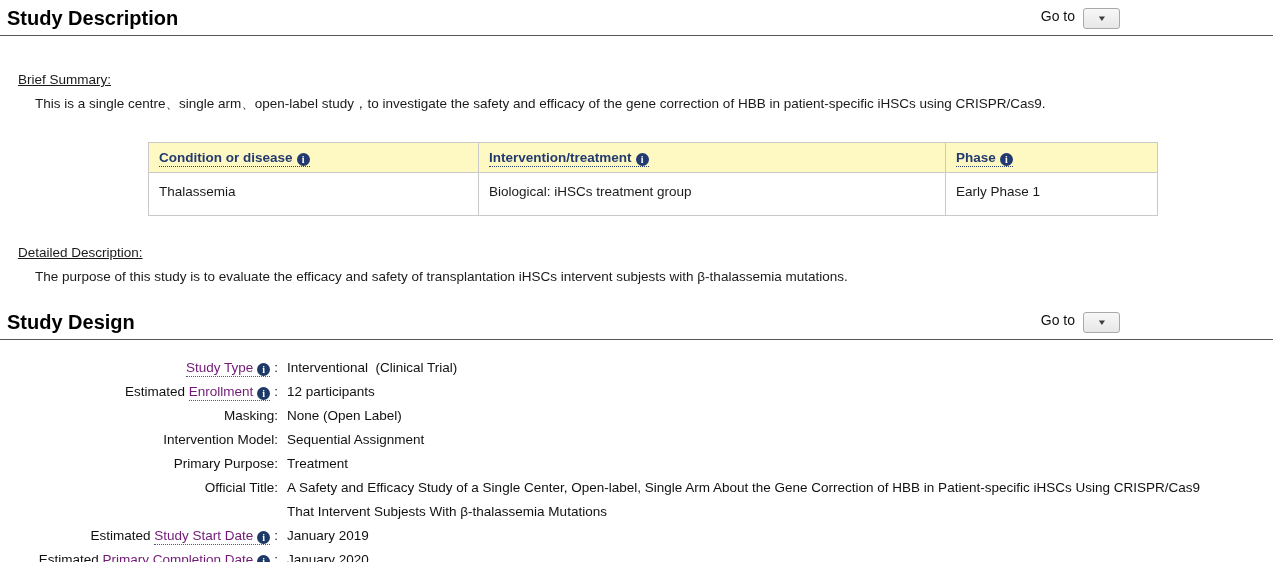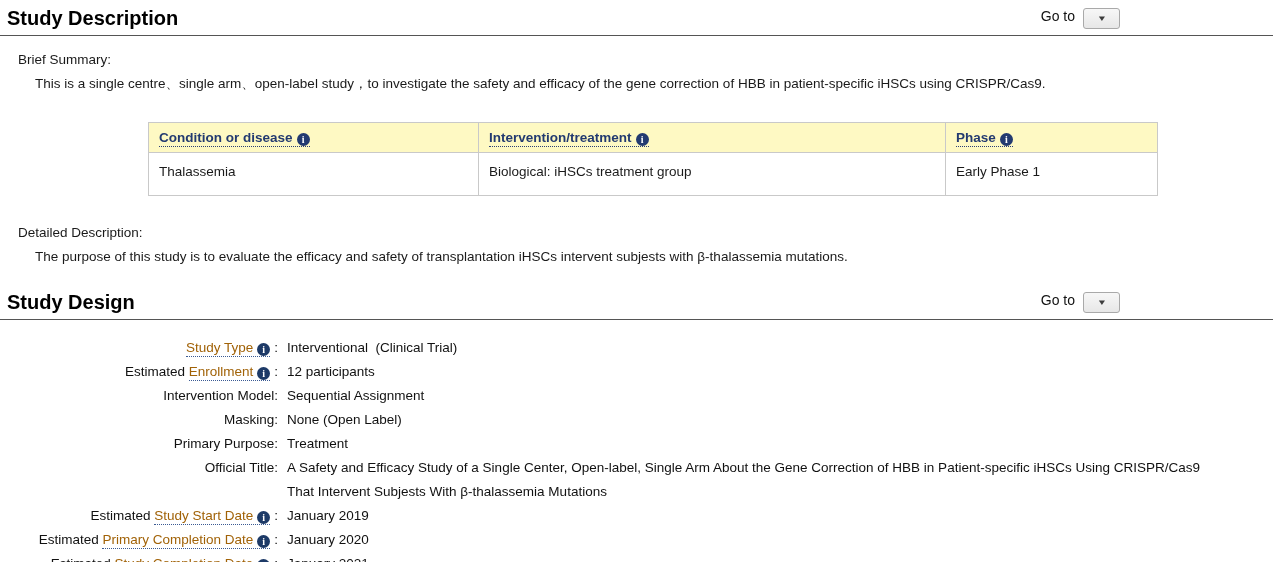--- a/index.html
+++ b/index.html
@@ -19,38 +19,38 @@
   .goto { display:flex; align-items:flex-start; margin-right:153px; font-size:14px; color:#111; }
   .goto-label { margin-right:8px; }
   .goto-select {
     width:37px; height:21px; border:1px solid #a9a9a9; border-radius:3px;
     background:linear-gradient(#f7f7f7,#e7e7e7);
     display:flex; align-items:center; justify-content:center; cursor:default;
   }
   .goto-arrow { font-size:8px; color:#3c3c3c; line-height:1; transform:scaleX(1.3); }
 
   
-  .sub-label { margin:16px 0 0 18px; }
+  .sub-label { margin:36px 0 0 18px;text-decoration:underline; }
   .sub-text  { margin:8px 20px 0 35px; line-height:1.35; }
 
   
   .cond-table {
     border-collapse:collapse; margin:29px 0 0 148px; width:1009px;
     table-layout:fixed; font-size:13.5px;
   }
   .cond-table th, .cond-table td {
     border:1px solid #c9c9c9; text-align:left; vertical-align:top;
   }
   .cond-table th { background:#fef9c3; padding:7px 10px 6px 10px; font-weight:bold; }
   .cond-table td { background:#fff; padding:11px 10px 16px 10px; }
   .col-condition { width:330px; } .col-intervention { width:467px; } .col-phase { width:212px; }
 
   
   .tt { border-bottom:1px dotted #3a5a93; padding-bottom:1px; white-space:nowrap; cursor:pointer; }
-  .tt a { color:#a16207; text-decoration:none; }
+  .tt a { color:#701a75; text-decoration:none; }
   .th-tt { border-bottom-color:#2b3f77; }
   .th-tt a { color:#233a70; }
 
   .info-icon {
     display:inline-block; width:13px; height:13px; border-radius:50%;
     background:#1d3a67; margin-left:4px; vertical-align:-1px;
     text-align:center; cursor:pointer;
   }
   .info-glyph {
     color:#fff; font-family:"Liberation Serif", serif; font-weight:bold;
@@ -130,27 +130,27 @@
     <div class="dl"><span class="tt"><a href="#">Study Type</a><span class="info-icon"><span class="info-glyph">i</span></span></span><span class="colon">:</span></div>
     <div class="dv">Interventional  (Clinical Trial)</div>
   </div>
 
   <div class="dr">
     <div class="dl"><span>Estimated </span><span class="tt"><a href="#">Enrollment</a><span class="info-icon"><span class="info-glyph">i</span></span></span><span class="colon">:</span></div>
     <div class="dv">12 participants</div>
   </div>
 
   <div class="dr">
-    <div class="dl">Intervention Model:</div>
-    <div class="dv">Sequential Assignment</div>
+    <div class="dl">Masking:</div>
+    <div class="dv">None (Open Label)</div>
   </div>
 
   <div class="dr">
-    <div class="dl">Masking:</div>
-    <div class="dv">None (Open Label)</div>
+    <div class="dl">Intervention Model:</div>
+    <div class="dv">Sequential Assignment</div>
   </div>
 
   <div class="dr">
     <div class="dl">Primary Purpose:</div>
     <div class="dv">Treatment</div>
   </div>
 
   <div class="dr">
     <div class="dl">Official Title:</div>
     <div class="dv">A Safety and Efficacy Study of a Single Center, Open-label, Single Arm About the Gene Correction of HBB in Patient-specific iHSCs Using CRISPR/Cas9 That Intervent Subjests With β-thalassemia Mutations</div>

